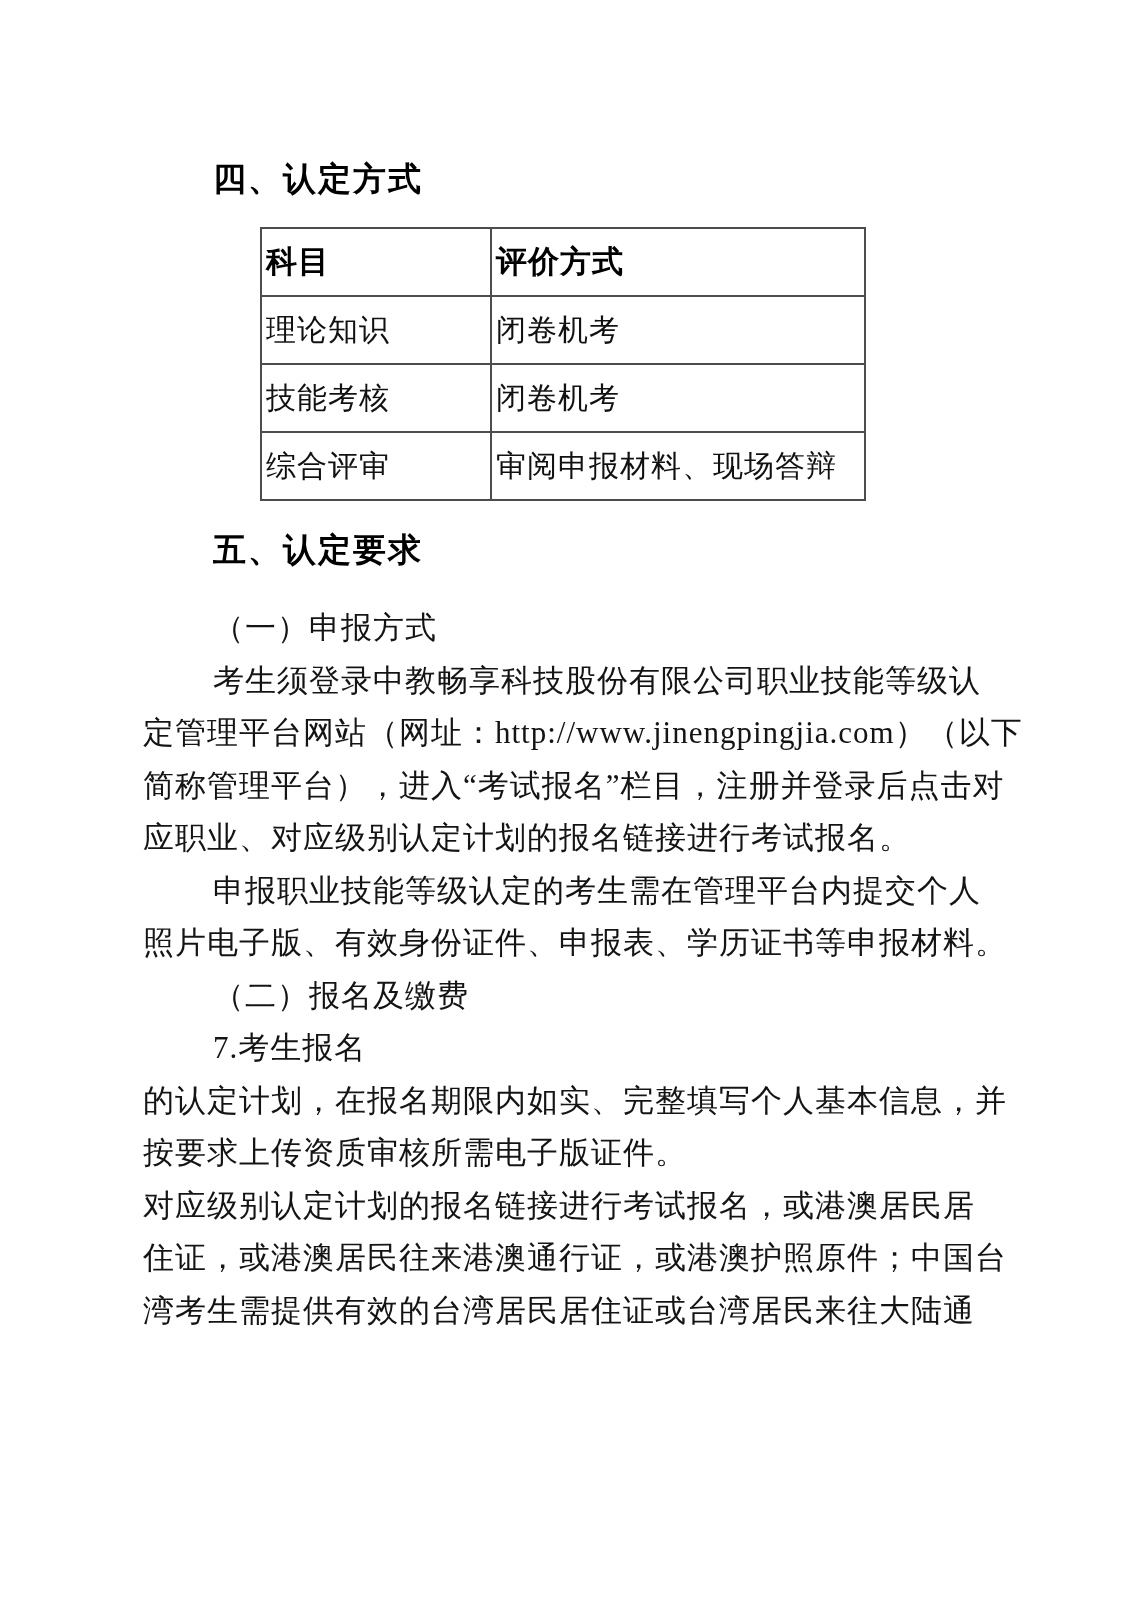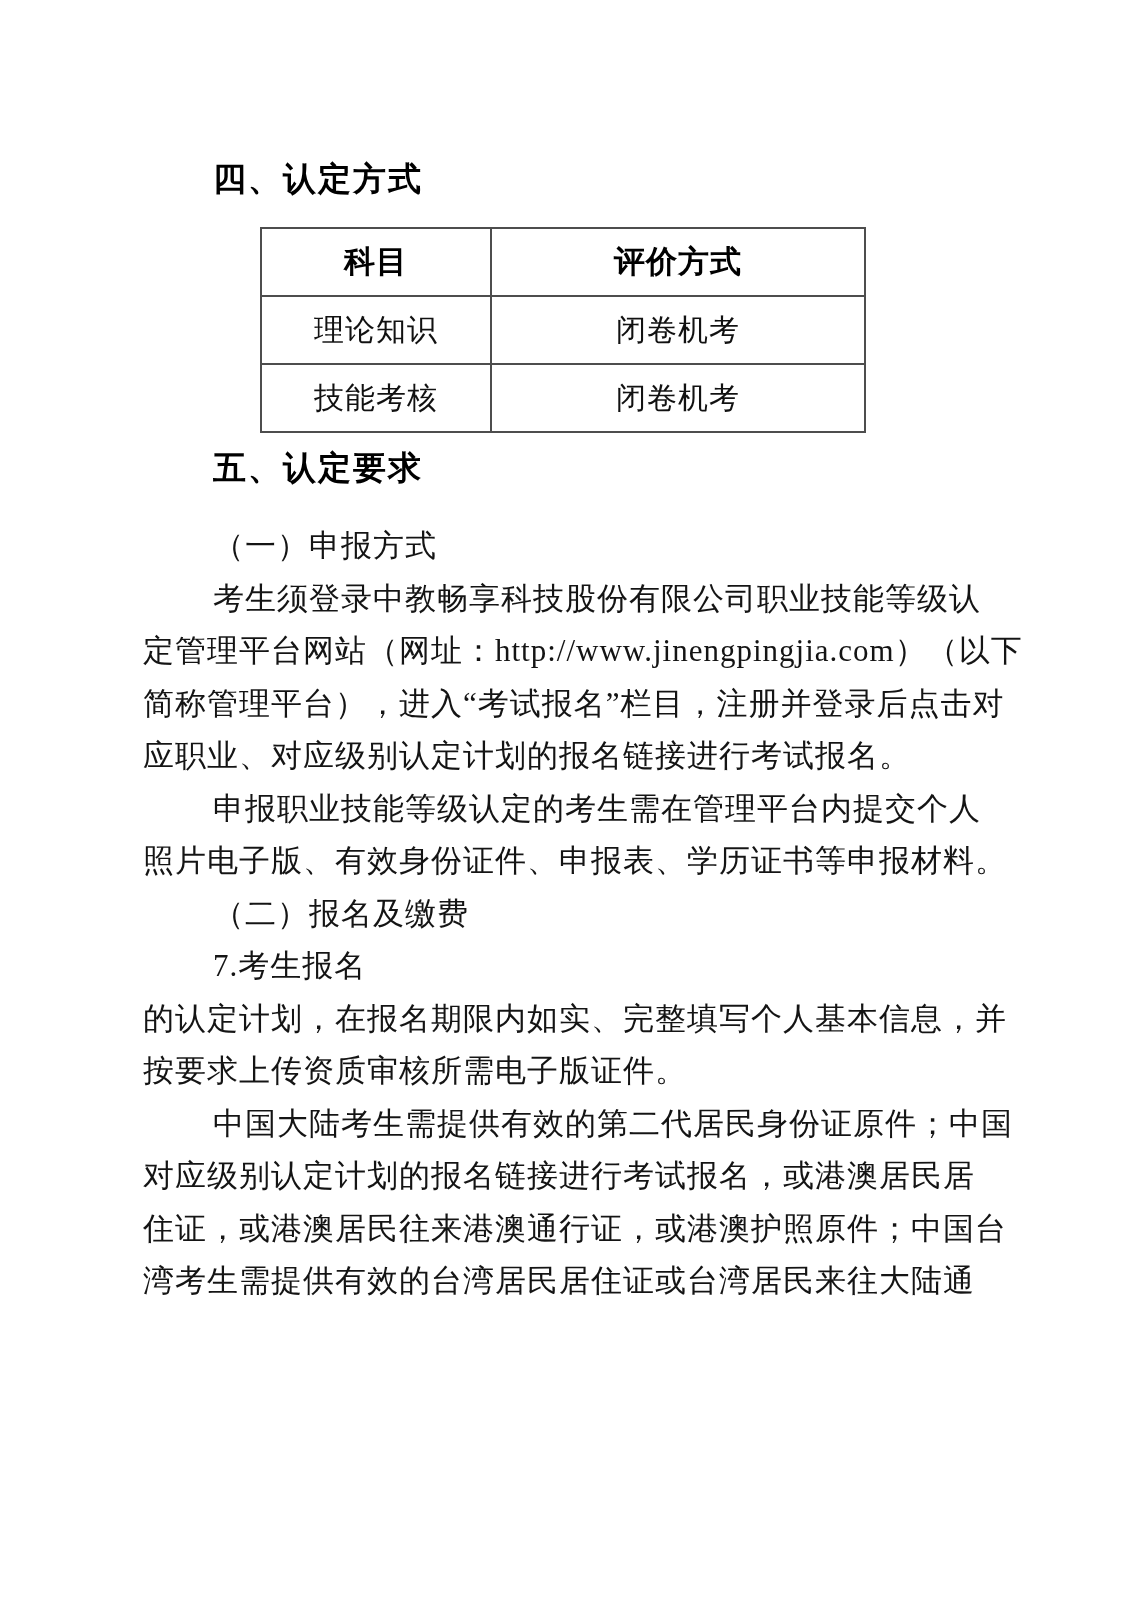--- a/index.html
+++ b/index.html
@@ -22,32 +22,32 @@
     font-family: "Liberation Sans", "DejaVu Sans", sans-serif;
     font-weight: bold;
     font-size: 33px;
     line-height: 46px;
     color: #000000;
     padding-left: 70px;
     letter-spacing: 2px;
     white-space: nowrap;
   }
   .heading-1 { margin-top: 156px; font-family: Liberation Serif, serif; }
-  .heading-2 { margin-top: 12px; }
+  .heading-2 { margin-top: 26px; }
   table.assessment {
     border-collapse: collapse;
     margin-left: 117px;
     margin-top: 25px;
     table-layout: fixed;
     width: 604px;
   }
   table.assessment th, table.assessment td {
     border: 2px solid #4d4d4d;
     height: 66px;
-    text-align: center;
+    text-align: left;
     vertical-align: middle;
     padding: 0 4px;
     font-size: 30px;
     letter-spacing: 1px;
     white-space: nowrap;
   }
   table.assessment th {
     font-family: "Liberation Sans", "DejaVu Sans", sans-serif;
     font-weight: bold;
     font-size: 31px;
@@ -84,38 +84,41 @@
           <th>评价方式</th>
         </tr>
         <tr>
           <td>理论知识</td>
           <td>闭卷机考</td>
         </tr>
         <tr>
           <td>技能考核</td>
           <td>闭卷机考</td>
         </tr>
+        <tr>
+          <td>综合评审</td>
+          <td>审阅申报材料、现场答辩</td>
+        </tr>
       </tbody>
     </table>
 
     <div class="heading heading-2">五、认定要求</div>
 
     <div class="bodycopy">
       <div class="textline indent">（一）申报方式</div>
       <div class="textline indent">考生须登录中教畅享科技股份有限公司职业技能等级认</div>
       <div class="textline">定管理平台网站（网址：http://www.jinengpingjia.com）（以下</div>
       <div class="textline">简称管理平台），进入“考试报名”栏目，注册并登录后点击对</div>
       <div class="textline">应职业、对应级别认定计划的报名链接进行考试报名。</div>
       <div class="textline indent">申报职业技能等级认定的考生需在管理平台内提交个人</div>
       <div class="textline">照片电子版、有效身份证件、申报表、学历证书等申报材料。</div>
       <div class="textline indent">（二）报名及缴费</div>
       <div class="textline indent">7.考生报名</div>
       <div class="textline">的认定计划，在报名期限内如实、完整填写个人基本信息，并</div>
       <div class="textline">按要求上传资质审核所需电子版证件。</div>
-      <div class="textline indent">中国大陆考生需提供有效的第二代居民身份证原件；中国</div>
       <div class="textline">对应级别认定计划的报名链接进行考试报名，或港澳居民居</div>
       <div class="textline">住证，或港澳居民往来港澳通行证，或港澳护照原件；中国台</div>
       <div class="textline">湾考生需提供有效的台湾居民居住证或台湾居民来往大陆通</div>
     </div>
 
   </div>
 
 </div>
 
 </body></html>

